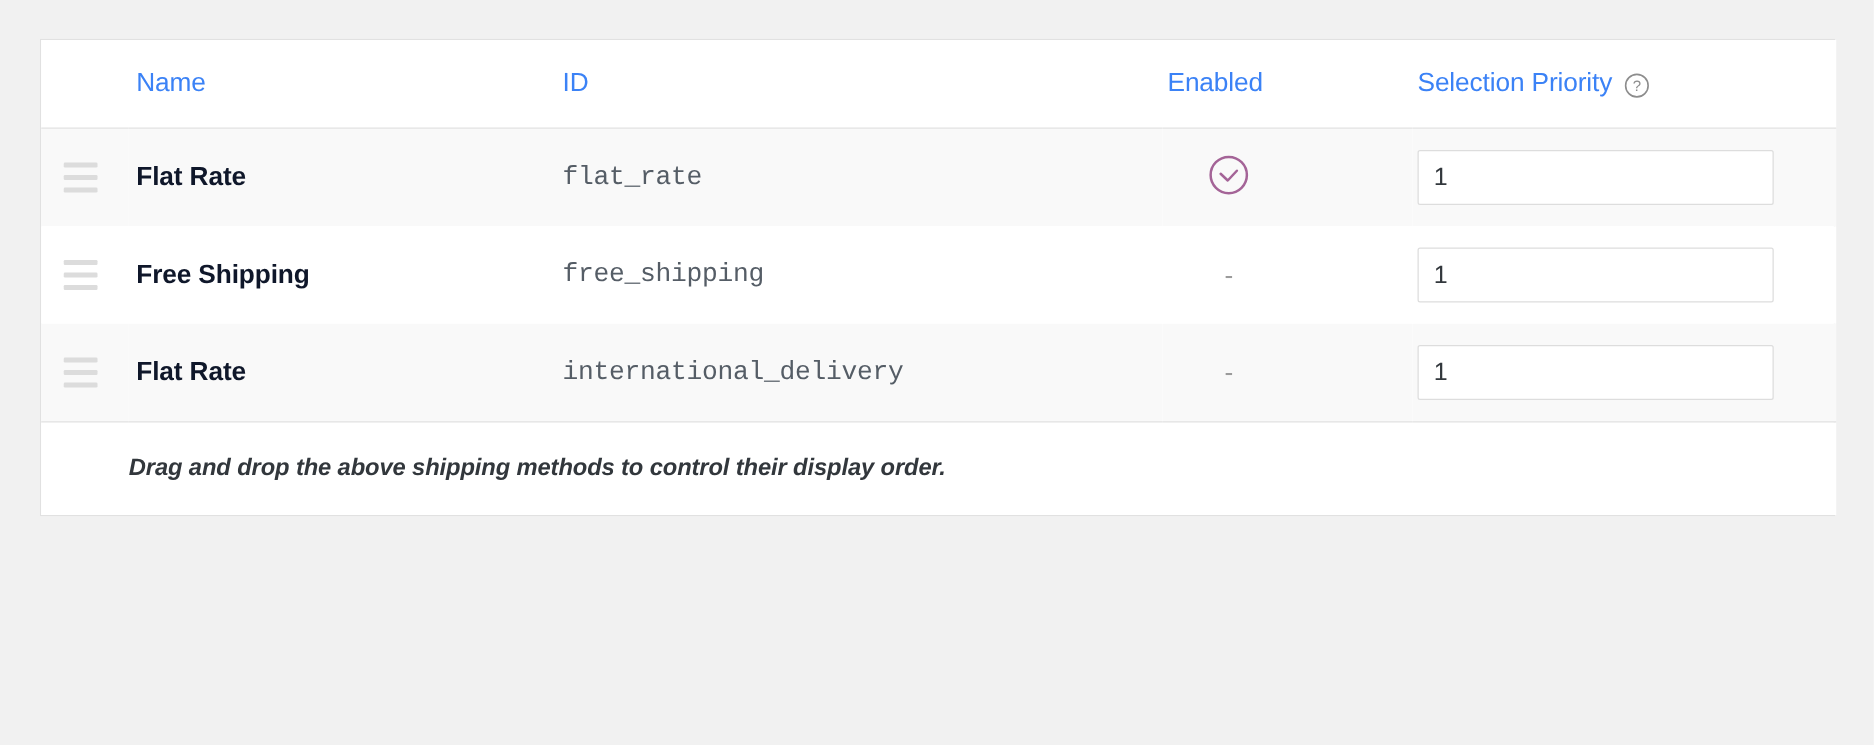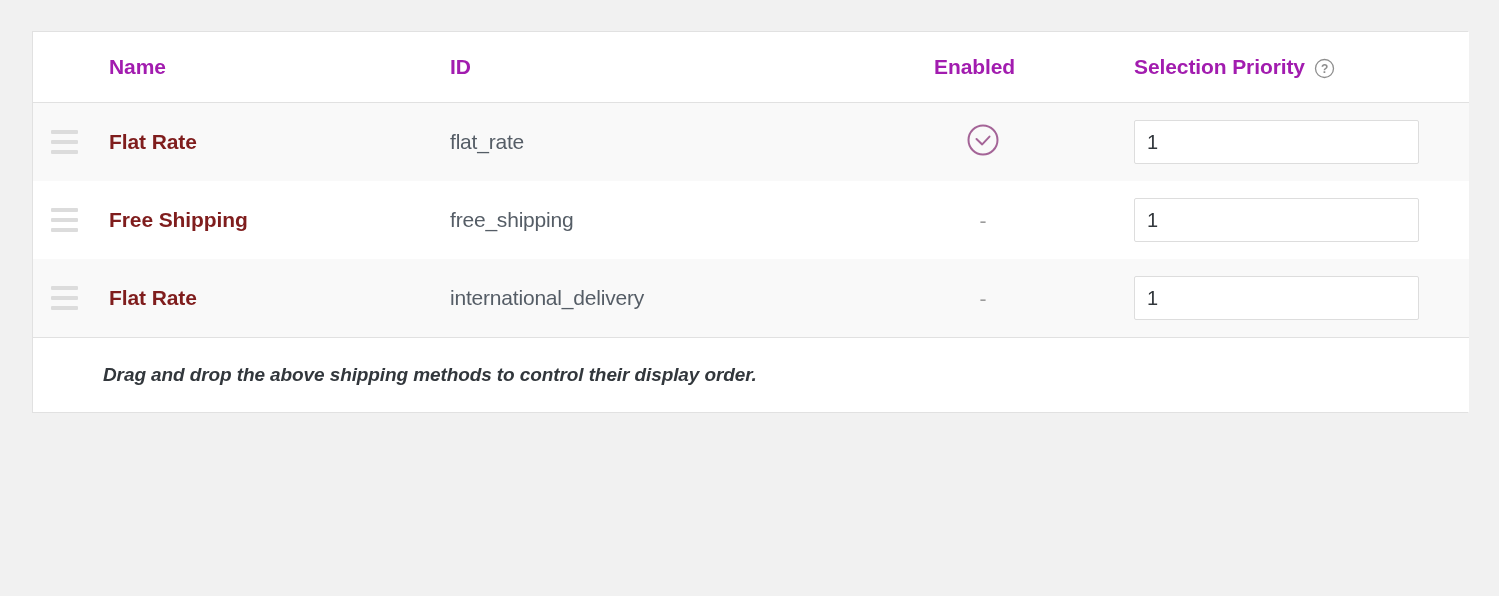--- a/index.html
+++ b/index.html
@@ -47,22 +47,22 @@
 
   
   thead th {
     padding: 0;
     height: 70px;
     background: #ffffff;
     border-bottom: 1px solid #e1e1e1;
     vertical-align: middle;
     text-align: left;
     font-size: 21px;
-    font-weight: bold;
-    color: #a21caf;
+    font-weight: normal;
+    color: #3b82f6;
     letter-spacing: -0.1px;
   }
   th.th-handle { }
   th.th-name     { padding-left: 6px; }
   th.th-id       { padding-left: 2px; }
   th.th-enabled  { padding-left: 4px; margin-top: 36px; }
   th.th-priority { padding-left: 4px; margin-left: 12px; }
 
   .th-inner {
     display: flex;
@@ -109,27 +109,27 @@
     background: #dcdcdc;
     margin-bottom: 6px;
   }
   .drag-handle i:last-child { margin-bottom: 0; }
 
   
   .name-cell { padding-left: 6px; }
   .name-link {
     font-size: 21px;
     font-weight: bold;
-    color: #7f1d1d;
+    color: #0f172a;
     text-decoration: none;
     letter-spacing: -0.1px;
   }
 
   
-  .id-cell { padding-left: 2px; }
+  .id-cell { padding-left: 2px; font-family: Liberation Mono, monospace; }
   .id-text {
     font-size: 21px;
     color: #555d66;
     letter-spacing: -0.2px;
   }
 
   
   .enabled-cell { text-align: left; padding-left: 4px; }
   .enabled-inner {
     width: 98px;

